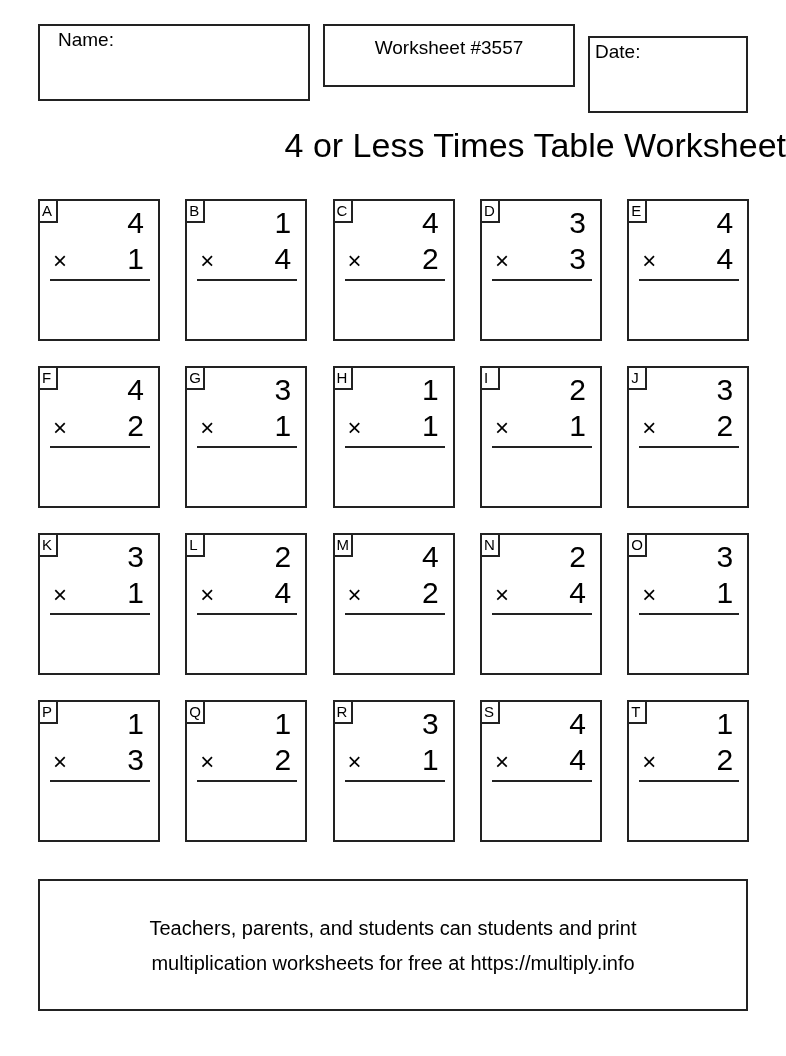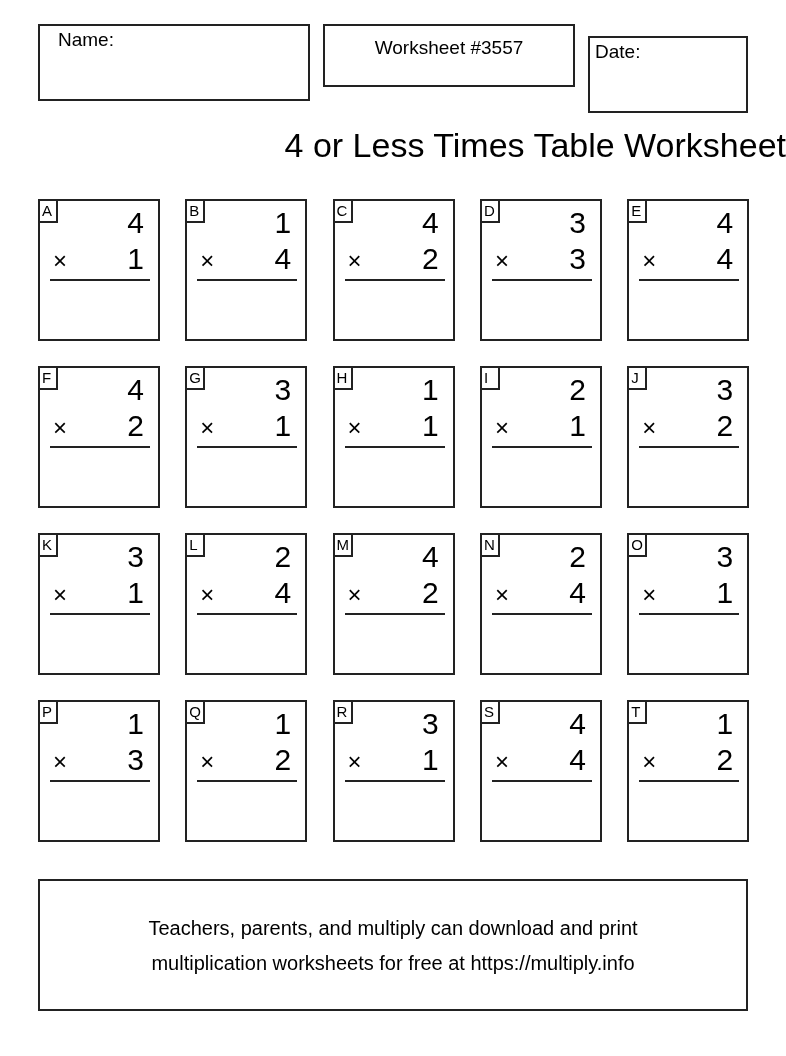--- a/index.html
+++ b/index.html
@@ -169,15 +169,15 @@
     <div class="prob" style="left: 627.2px; top: 700px;">
       <div class="lbl">T</div>
       <div class="top">1</div>
       <div class="times">×</div>
       <div class="bot">2</div>
       <div class="rule"></div>
     </div>
   </div>
 
 <div id="footer">
-  <div>Teachers, parents, and multiply can download and print</div>
+  <div>Teachers, parents, and students can students and print</div>
   <div>multiplication worksheets for free at https://multiply.info</div>
 </div>
 
 </body></html>

